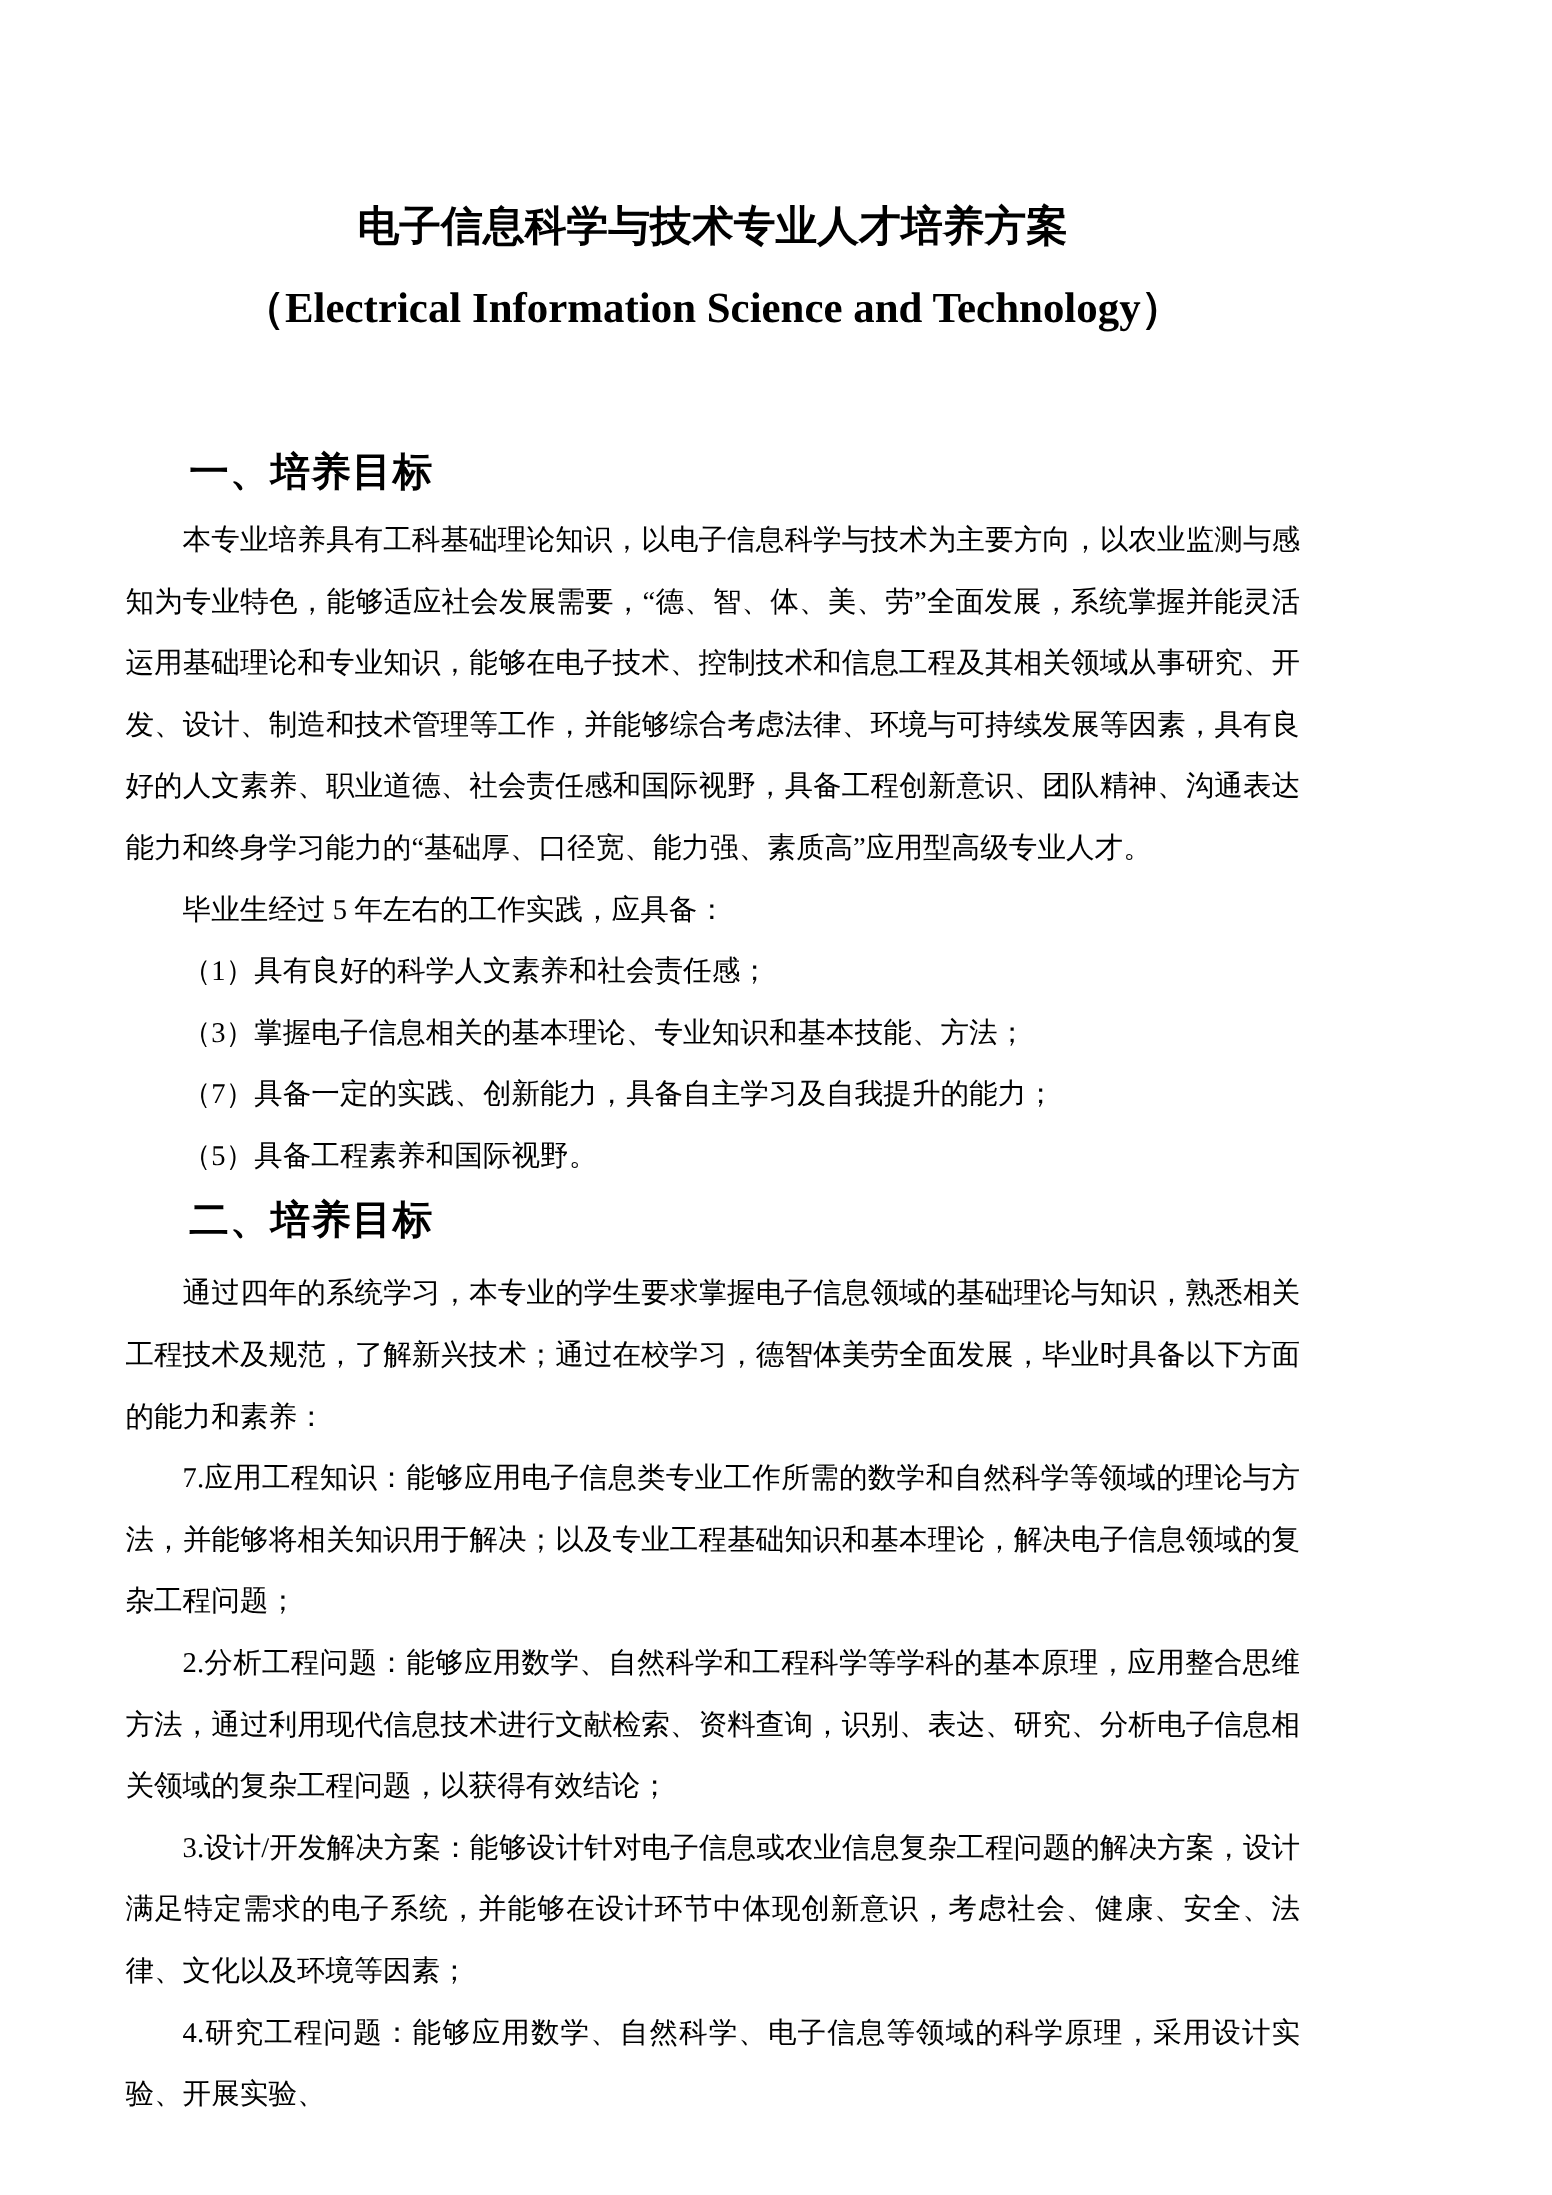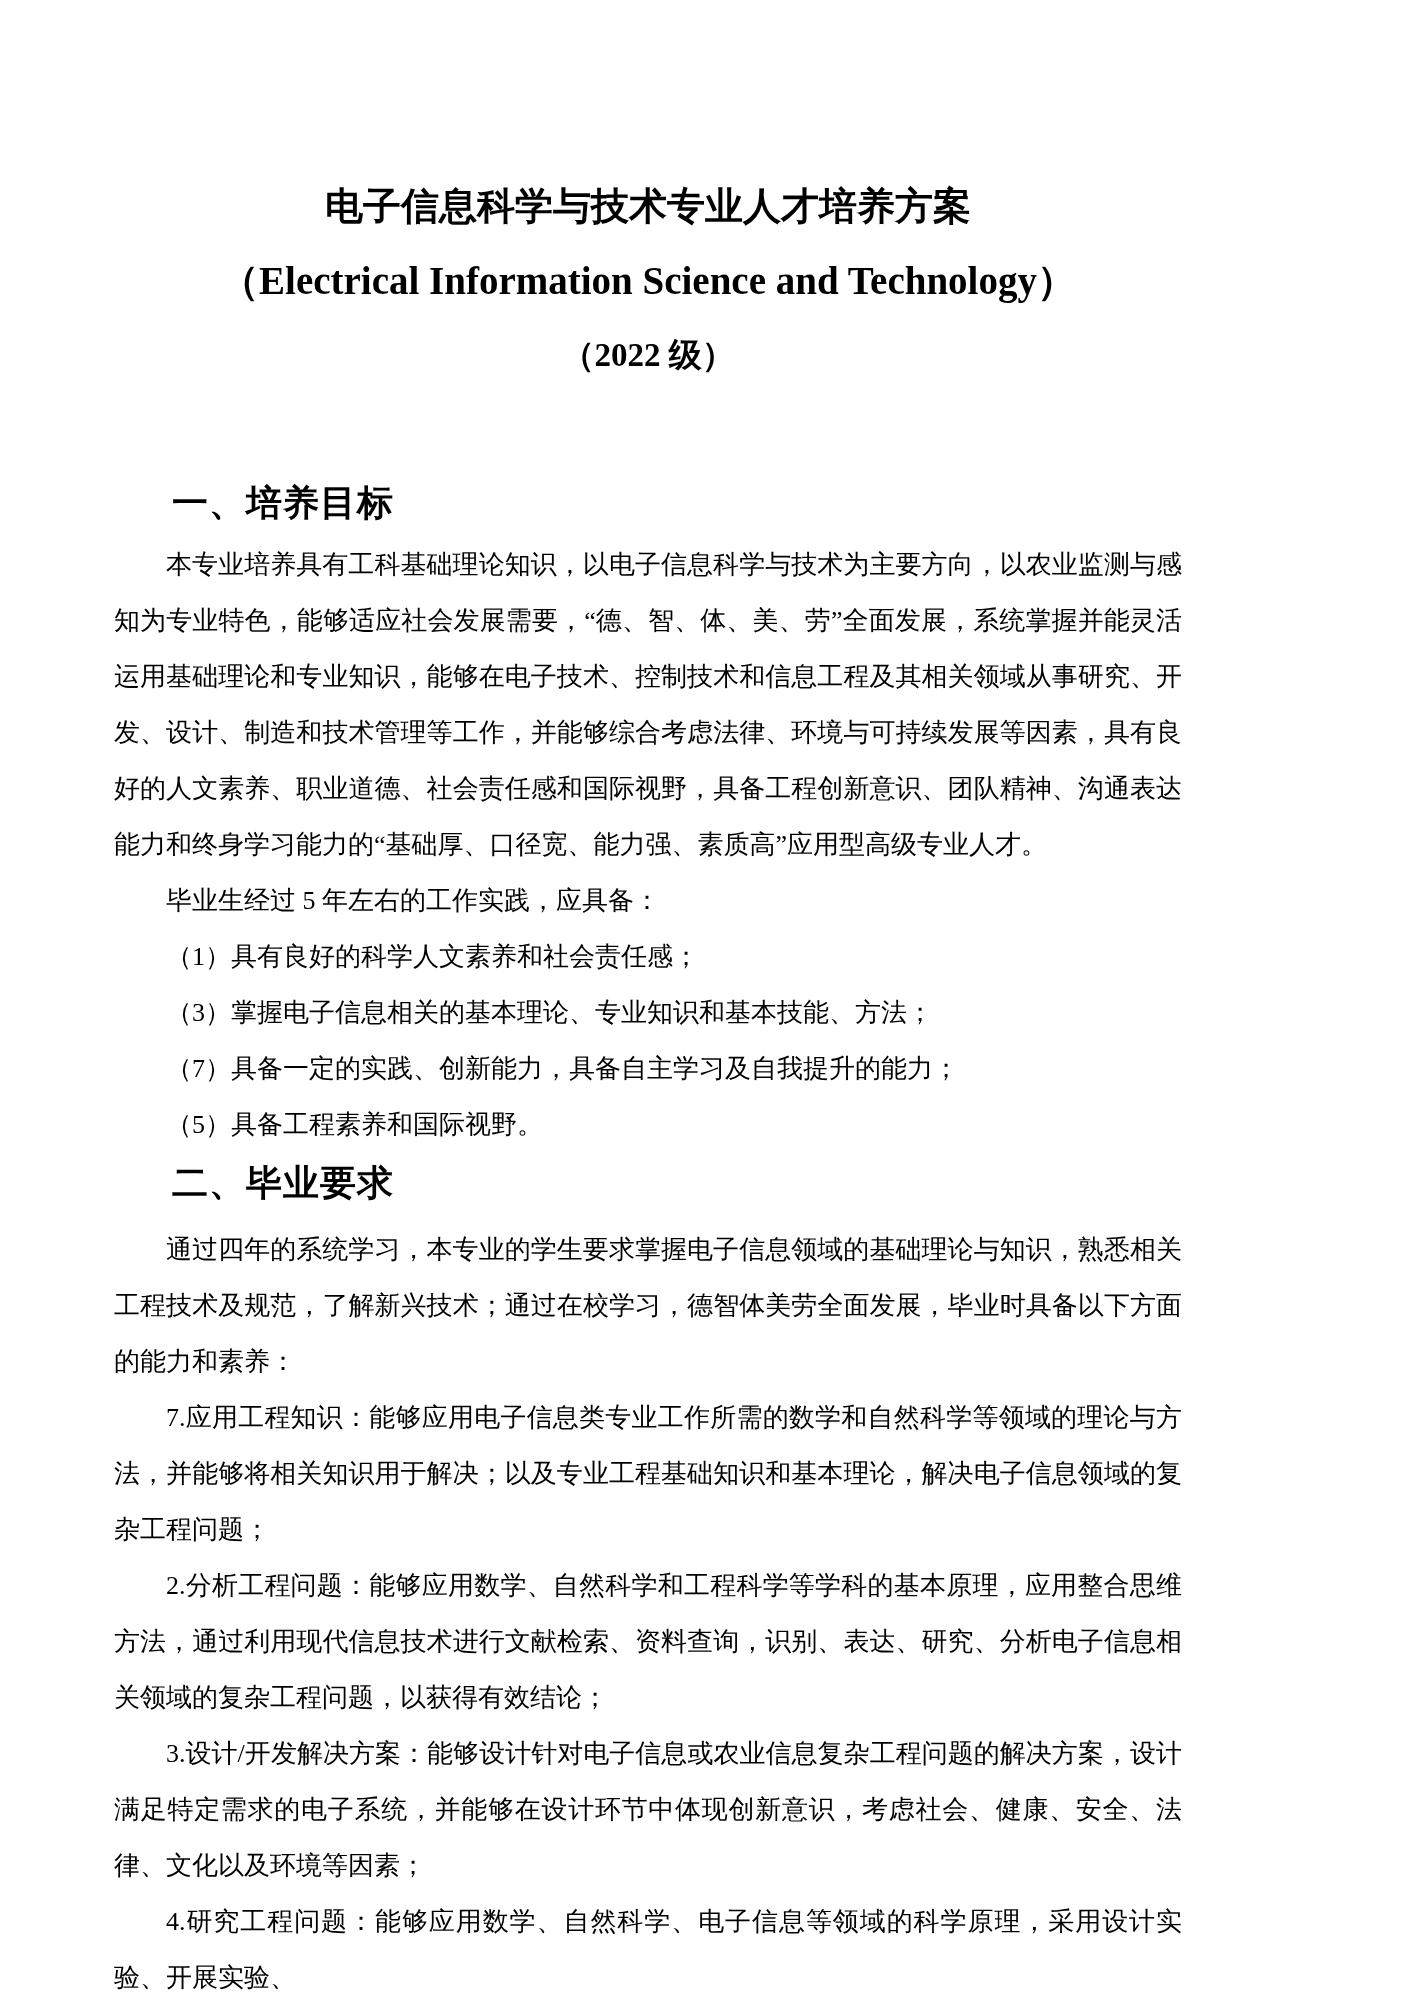--- a/index.html
+++ b/index.html
@@ -86,34 +86,33 @@
   }
 </style>
 </head>
 <body>
 
 <div class="page">
   <div class="content">
 
     <h1 class="title-cn">电子信息科学与技术专业人才培养方案</h1>
     <h2 class="title-en">（Electrical Information Science and Technology）</h2>
-    <h2 class="title-grade">（2022 级）</h2>
 
     <div>
       <h3 class="sec-heading first">一、培养目标</h3>
       <p class="para first-after-heading-1">本专业培养具有工科基础理论知识，以电子信息科学与技术为主要方向，以农业监测与感知为专业特色，能够适应社会发展需要，“德、智、体、美、劳”全面发展，系统掌握并能灵活运用基础理论和专业知识，能够在电子技术、控制技术和信息工程及其相关领域从事研究、开发、设计、制造和技术管理等工作，并能够综合考虑法律、环境与可持续发展等因素，具有良好的人文素养、职业道德、社会责任感和国际视野，具备工程创新意识、团队精神、沟通表达能力和终身学习能力的“基础厚、口径宽、能力强、素质高”应用型高级专业人才。</p>
       <p class="para">毕业生经过 5 年左右的工作实践，应具备：</p>
       <p class="para">（1）具有良好的科学人文素养和社会责任感；</p>
       <p class="para">（3）掌握电子信息相关的基本理论、专业知识和基本技能、方法；</p>
       <p class="para">（7）具备一定的实践、创新能力，具备自主学习及自我提升的能力；</p>
       <p class="para">（5）具备工程素养和国际视野。</p>
     </div>
 
     <div>
-      <h3 class="sec-heading second">二、毕业要求</h3>
+      <h3 class="sec-heading second">二、培养目标</h3>
       <p class="para first-after-heading-2">通过四年的系统学习，本专业的学生要求掌握电子信息领域的基础理论与知识，熟悉相关工程技术及规范，了解新兴技术；通过在校学习，德智体美劳全面发展，毕业时具备以下方面的能力和素养：</p>
       <p class="para">7.应用工程知识：能够应用电子信息类专业工作所需的数学和自然科学等领域的理论与方法，并能够将相关知识用于解决；以及专业工程基础知识和基本理论，解决电子信息领域的复杂工程问题；</p>
       <p class="para">2.分析工程问题：能够应用数学、自然科学和工程科学等学科的基本原理，应用整合思维方法，通过利用现代信息技术进行文献检索、资料查询，识别、表达、研究、分析电子信息相关领域的复杂工程问题，以获得有效结论；</p>
       <p class="para">3.设计/开发解决方案：能够设计针对电子信息或农业信息复杂工程问题的解决方案，设计满足特定需求的电子系统，并能够在设计环节中体现创新意识，考虑社会、健康、安全、法律、文化以及环境等因素；</p>
       <p class="para">4.研究工程问题：能够应用数学、自然科学、电子信息等领域的科学原理，采用设计实验、开展实验、</p>
     </div>
 
   </div>
 
   <div class="page-number">1</div>

